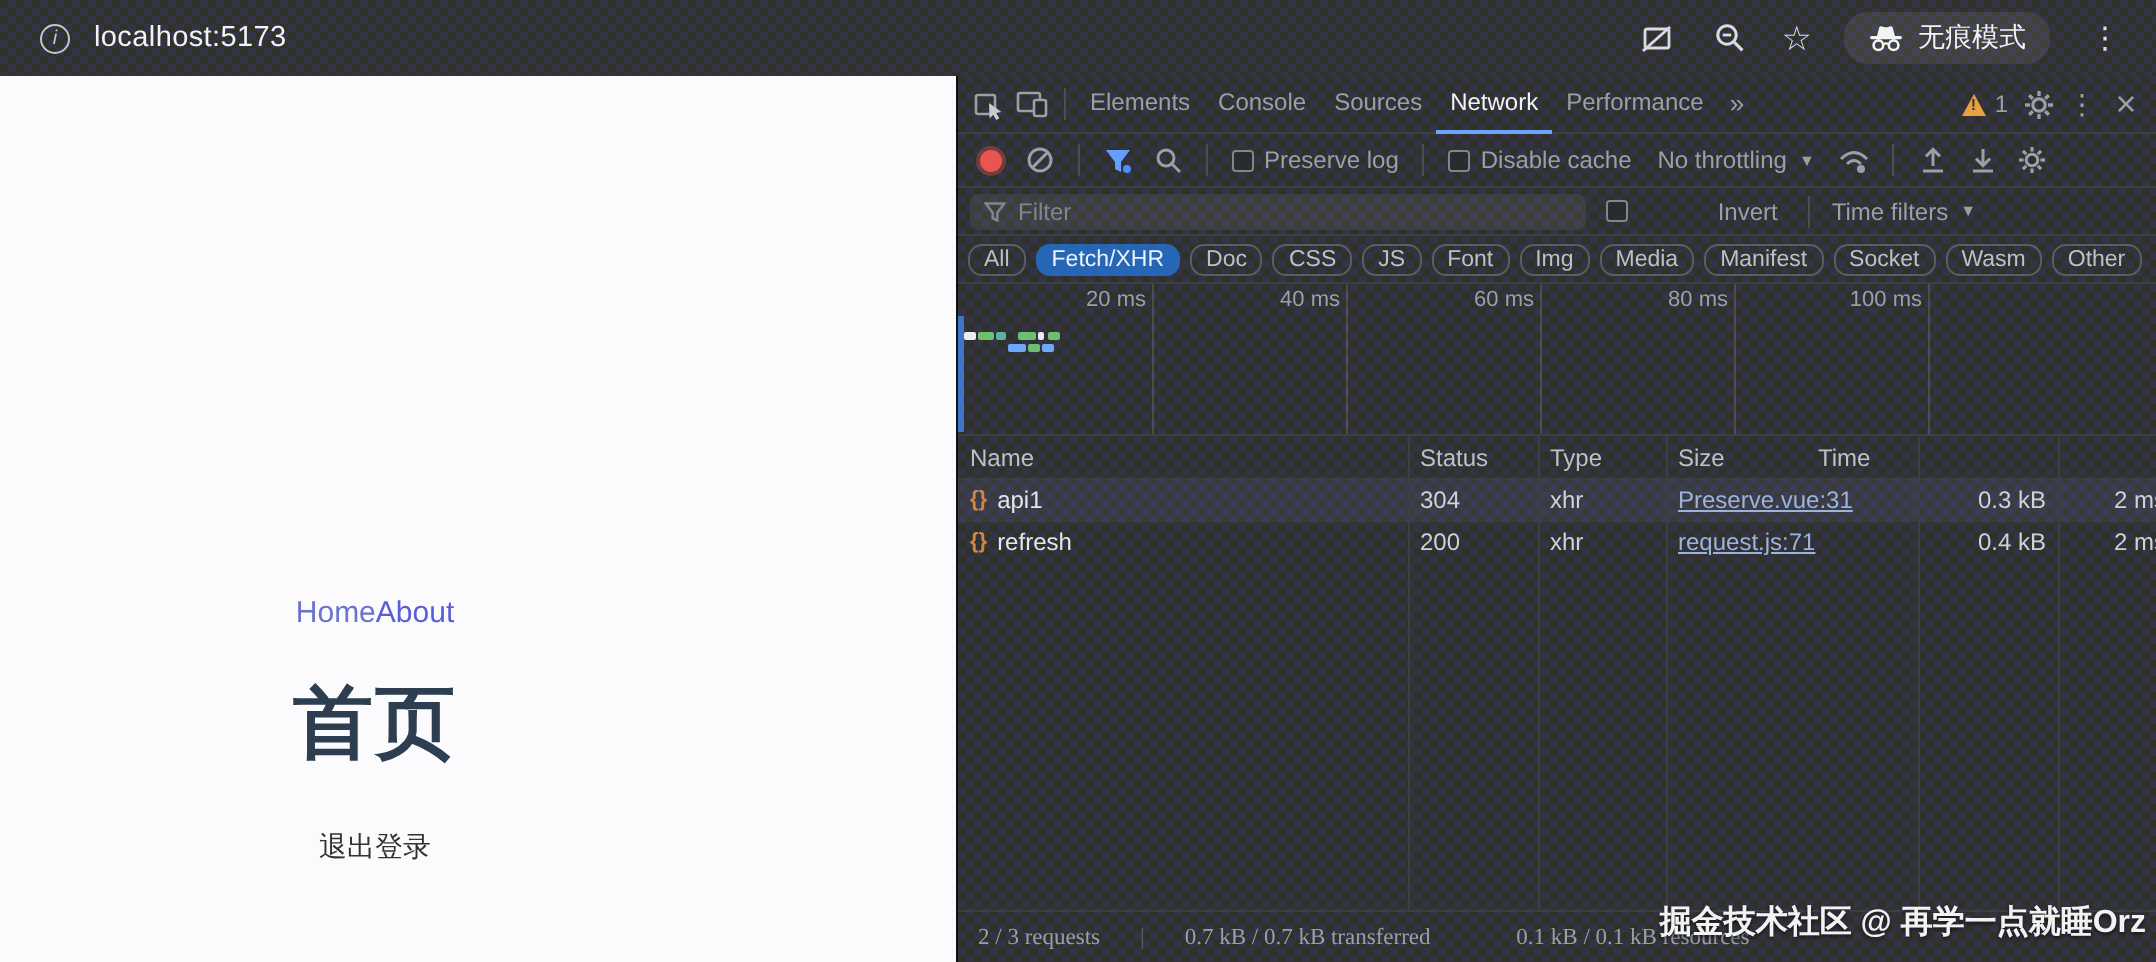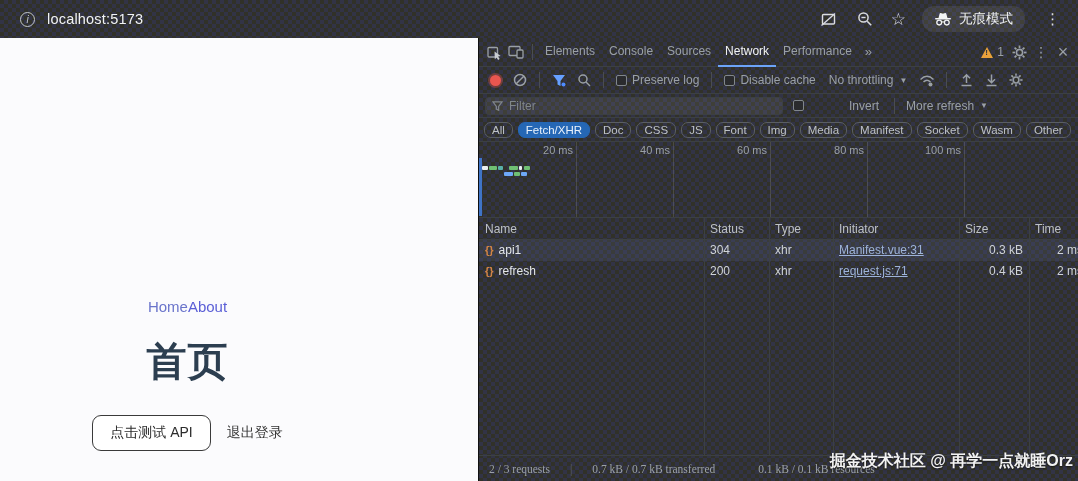--- a/index.html
+++ b/index.html
@@ -156,21 +156,20 @@
       </span>
       <span class="kebab">⋮</span>
     </div>
   </div>
 
   <div class="page">
     <div class="page-inner">
       <nav class="page-nav"><a class="home">Home</a><a class="about">About</a></nav>
       <h1>首页</h1>
       <div class="btnrow">
-        <button class="btn-api">点击测试 API</button>
         <button class="btn-flat">退出登录</button>
       </div>
     </div>
   </div>
 
   <div class="devtools dark">
 
     <div class="dt-row dt-tabbar">
       <span class="icon-btn">
         <svg width="15" height="15" viewBox="0 0 15 15">
@@ -292,21 +291,21 @@
             <path d="M1 1h12L8.5 7v5l-3-1.5V7z" fill="none" stroke="#80868b" stroke-width="1.6"></path>
           </svg>
         <span>Filter</span>
       </div>
       <label class="cb" style="margin-left:auto;gap:45px;">
         <span class="cb-box"></span>
         <span>Invert</span>
       </label>
       <span class="sep"></span>
       <span class="more-filters">
-        <span>More refresh</span>
+        <span>Time filters</span>
         <span class="dd-arrow">▼</span>
       </span>
     </div>
 
     <div class="dt-row dt-chips">
       <span class="chip">All</span>
       <span class="chip selected">Fetch/XHR</span>
       <span class="chip">Doc</span>
       <span class="chip">CSS</span>
       <span class="chip">JS</span>
@@ -346,33 +345,32 @@
       <div class="col-line" style="left:225px"></div>
       <div class="col-line" style="left:290px"></div>
       <div class="col-line" style="left:354px"></div>
       <div class="col-line" style="left:480px"></div>
       <div class="col-line" style="left:550px"></div>
 
       <div class="trow head">
         <span class="tc c-name">Name</span>
         <span class="tc c-status">Status</span>
         <span class="tc c-type">Type</span>
-        <span class="tc c-init">Initiator</span>
         <span class="tc c-size" style="text-align:left">Size</span>
         <span class="tc c-time" style="text-align:left">Time</span>
       </div>
 
       <div class="trow r1">
         <span class="tc c-name">
           <span class="braces">{}</span>
           <span style="color:#e3e6ea">api1</span>
         </span>
         <span class="tc c-status">304</span>
         <span class="tc c-type">xhr</span>
-        <span class="tc c-init"><span class="init-link">Manifest.vue:31</span></span>
+        <span class="tc c-init"><span class="init-link">Preserve.vue:31</span></span>
         <span class="tc c-size">0.3 kB</span>
         <span class="tc c-time">2 ms</span>
       </div>
 
       <div class="trow">
         <span class="tc c-name">
           <span class="braces">{}</span>
           <span style="color:#e3e6ea">refresh</span>
         </span>
         <span class="tc c-status">200</span>

